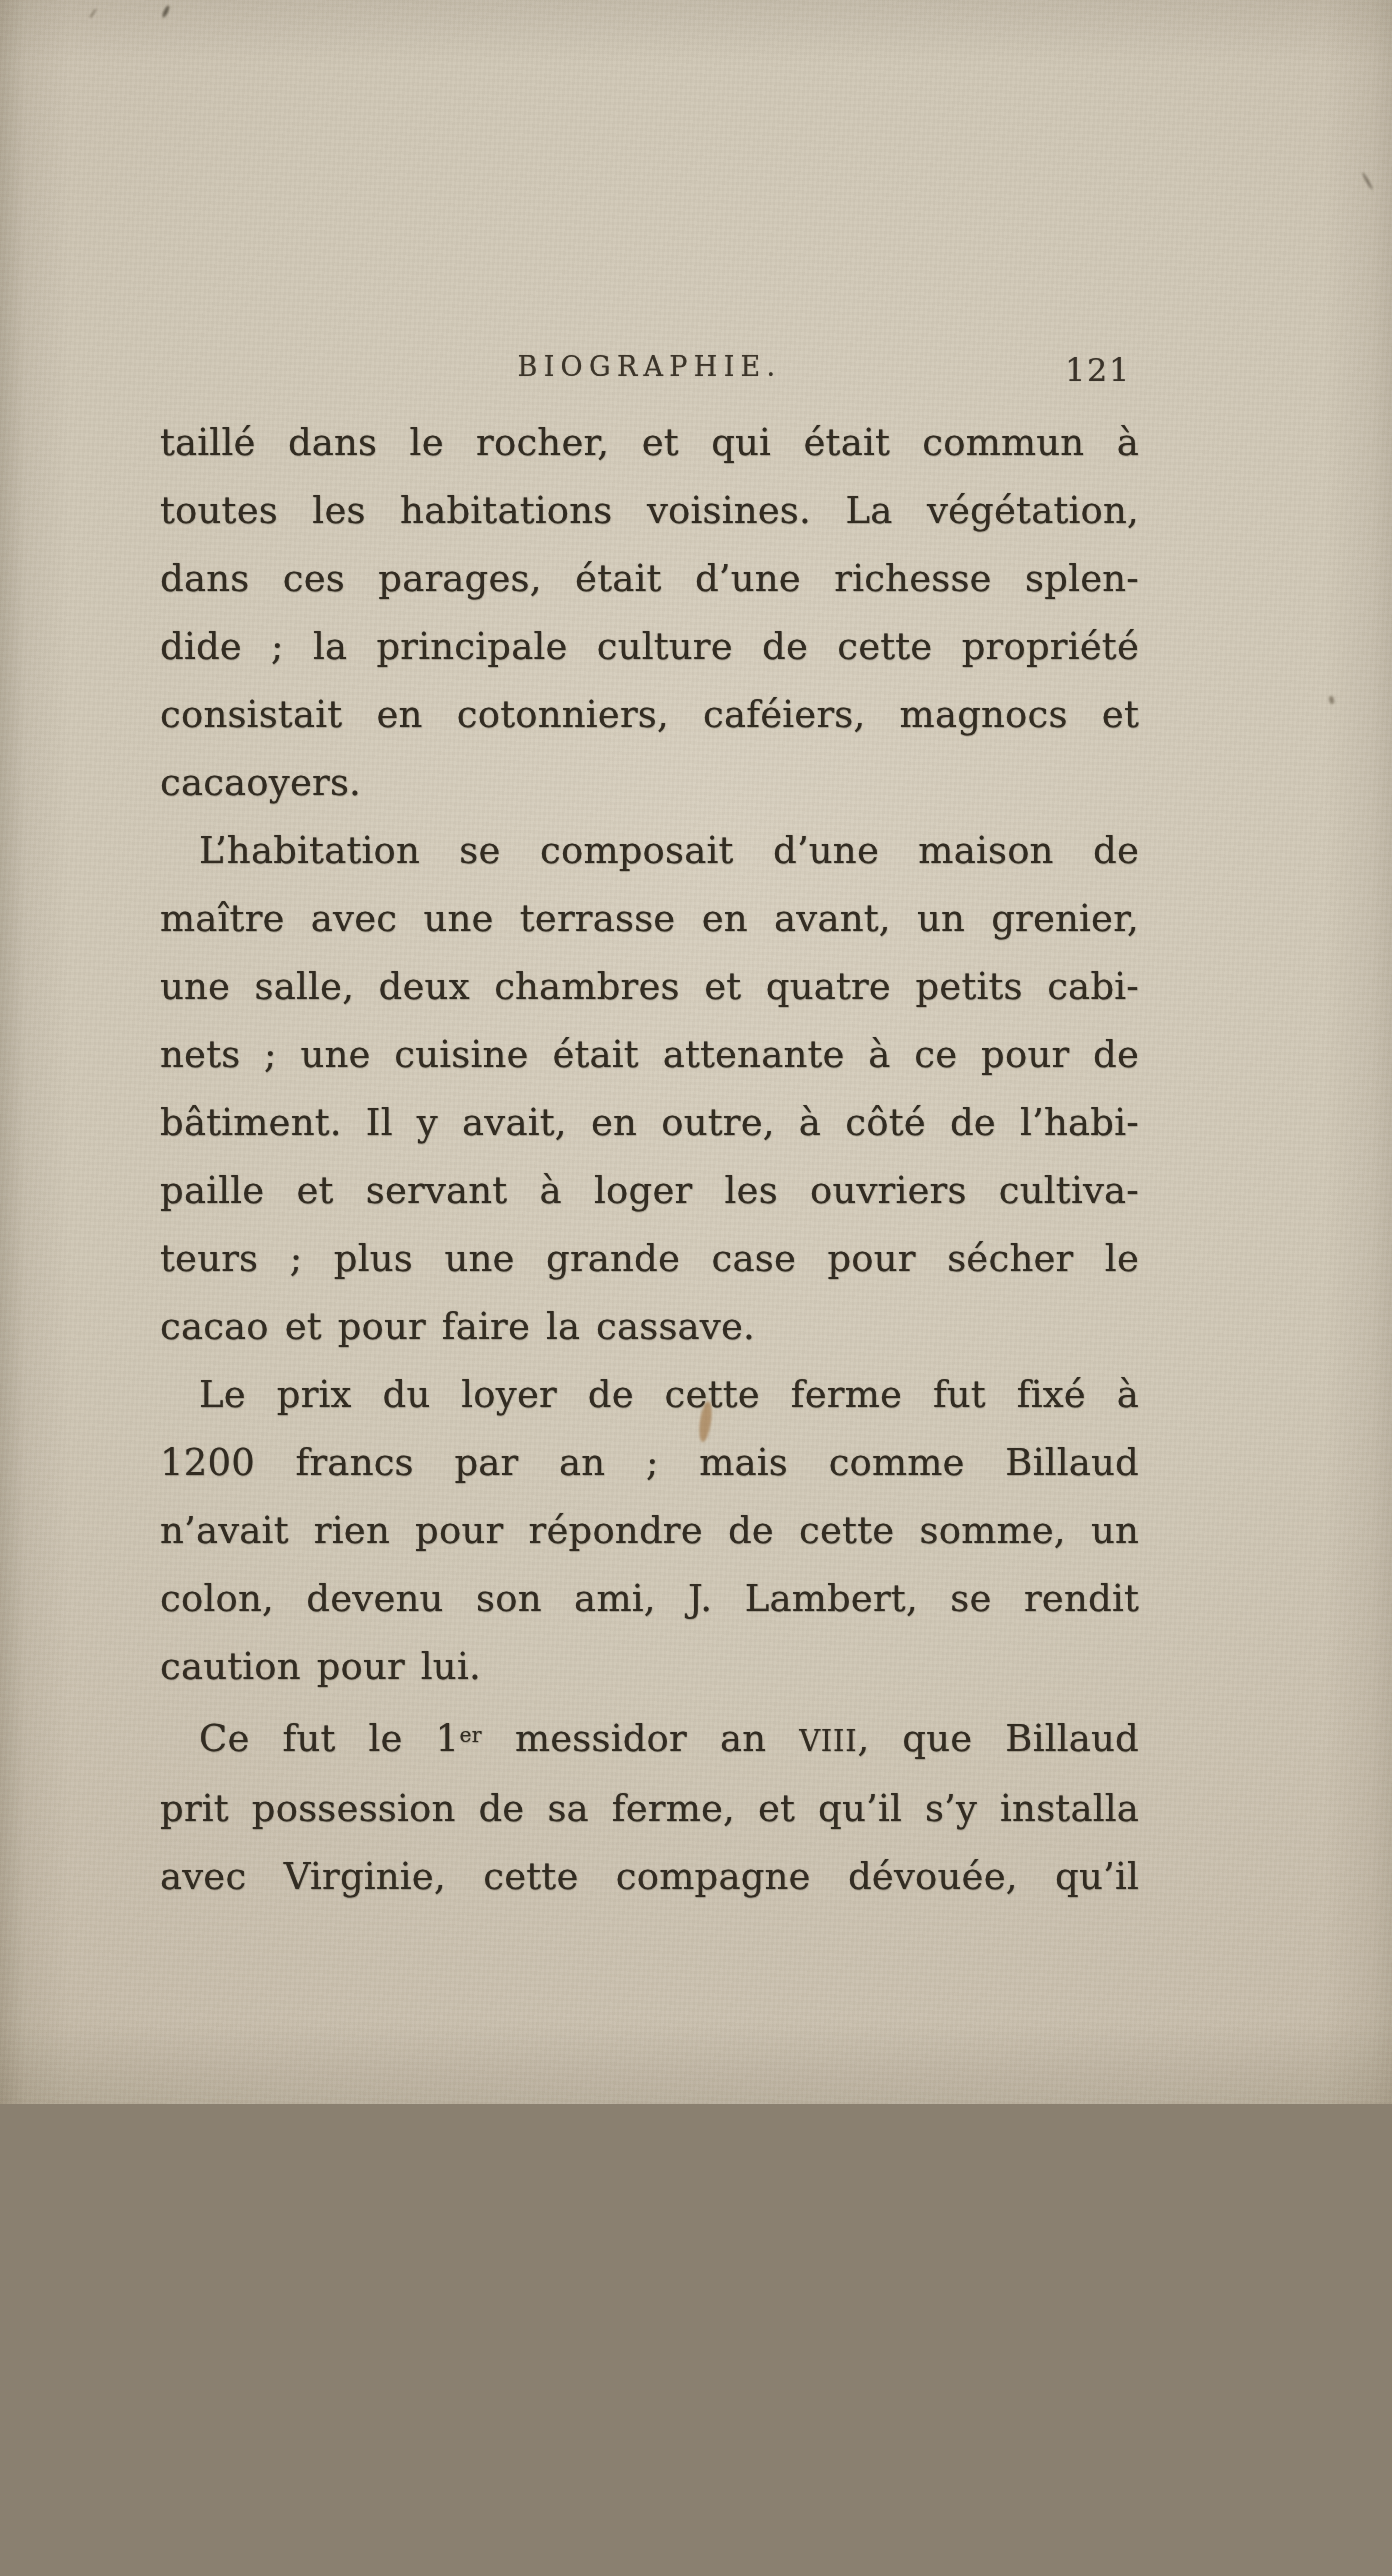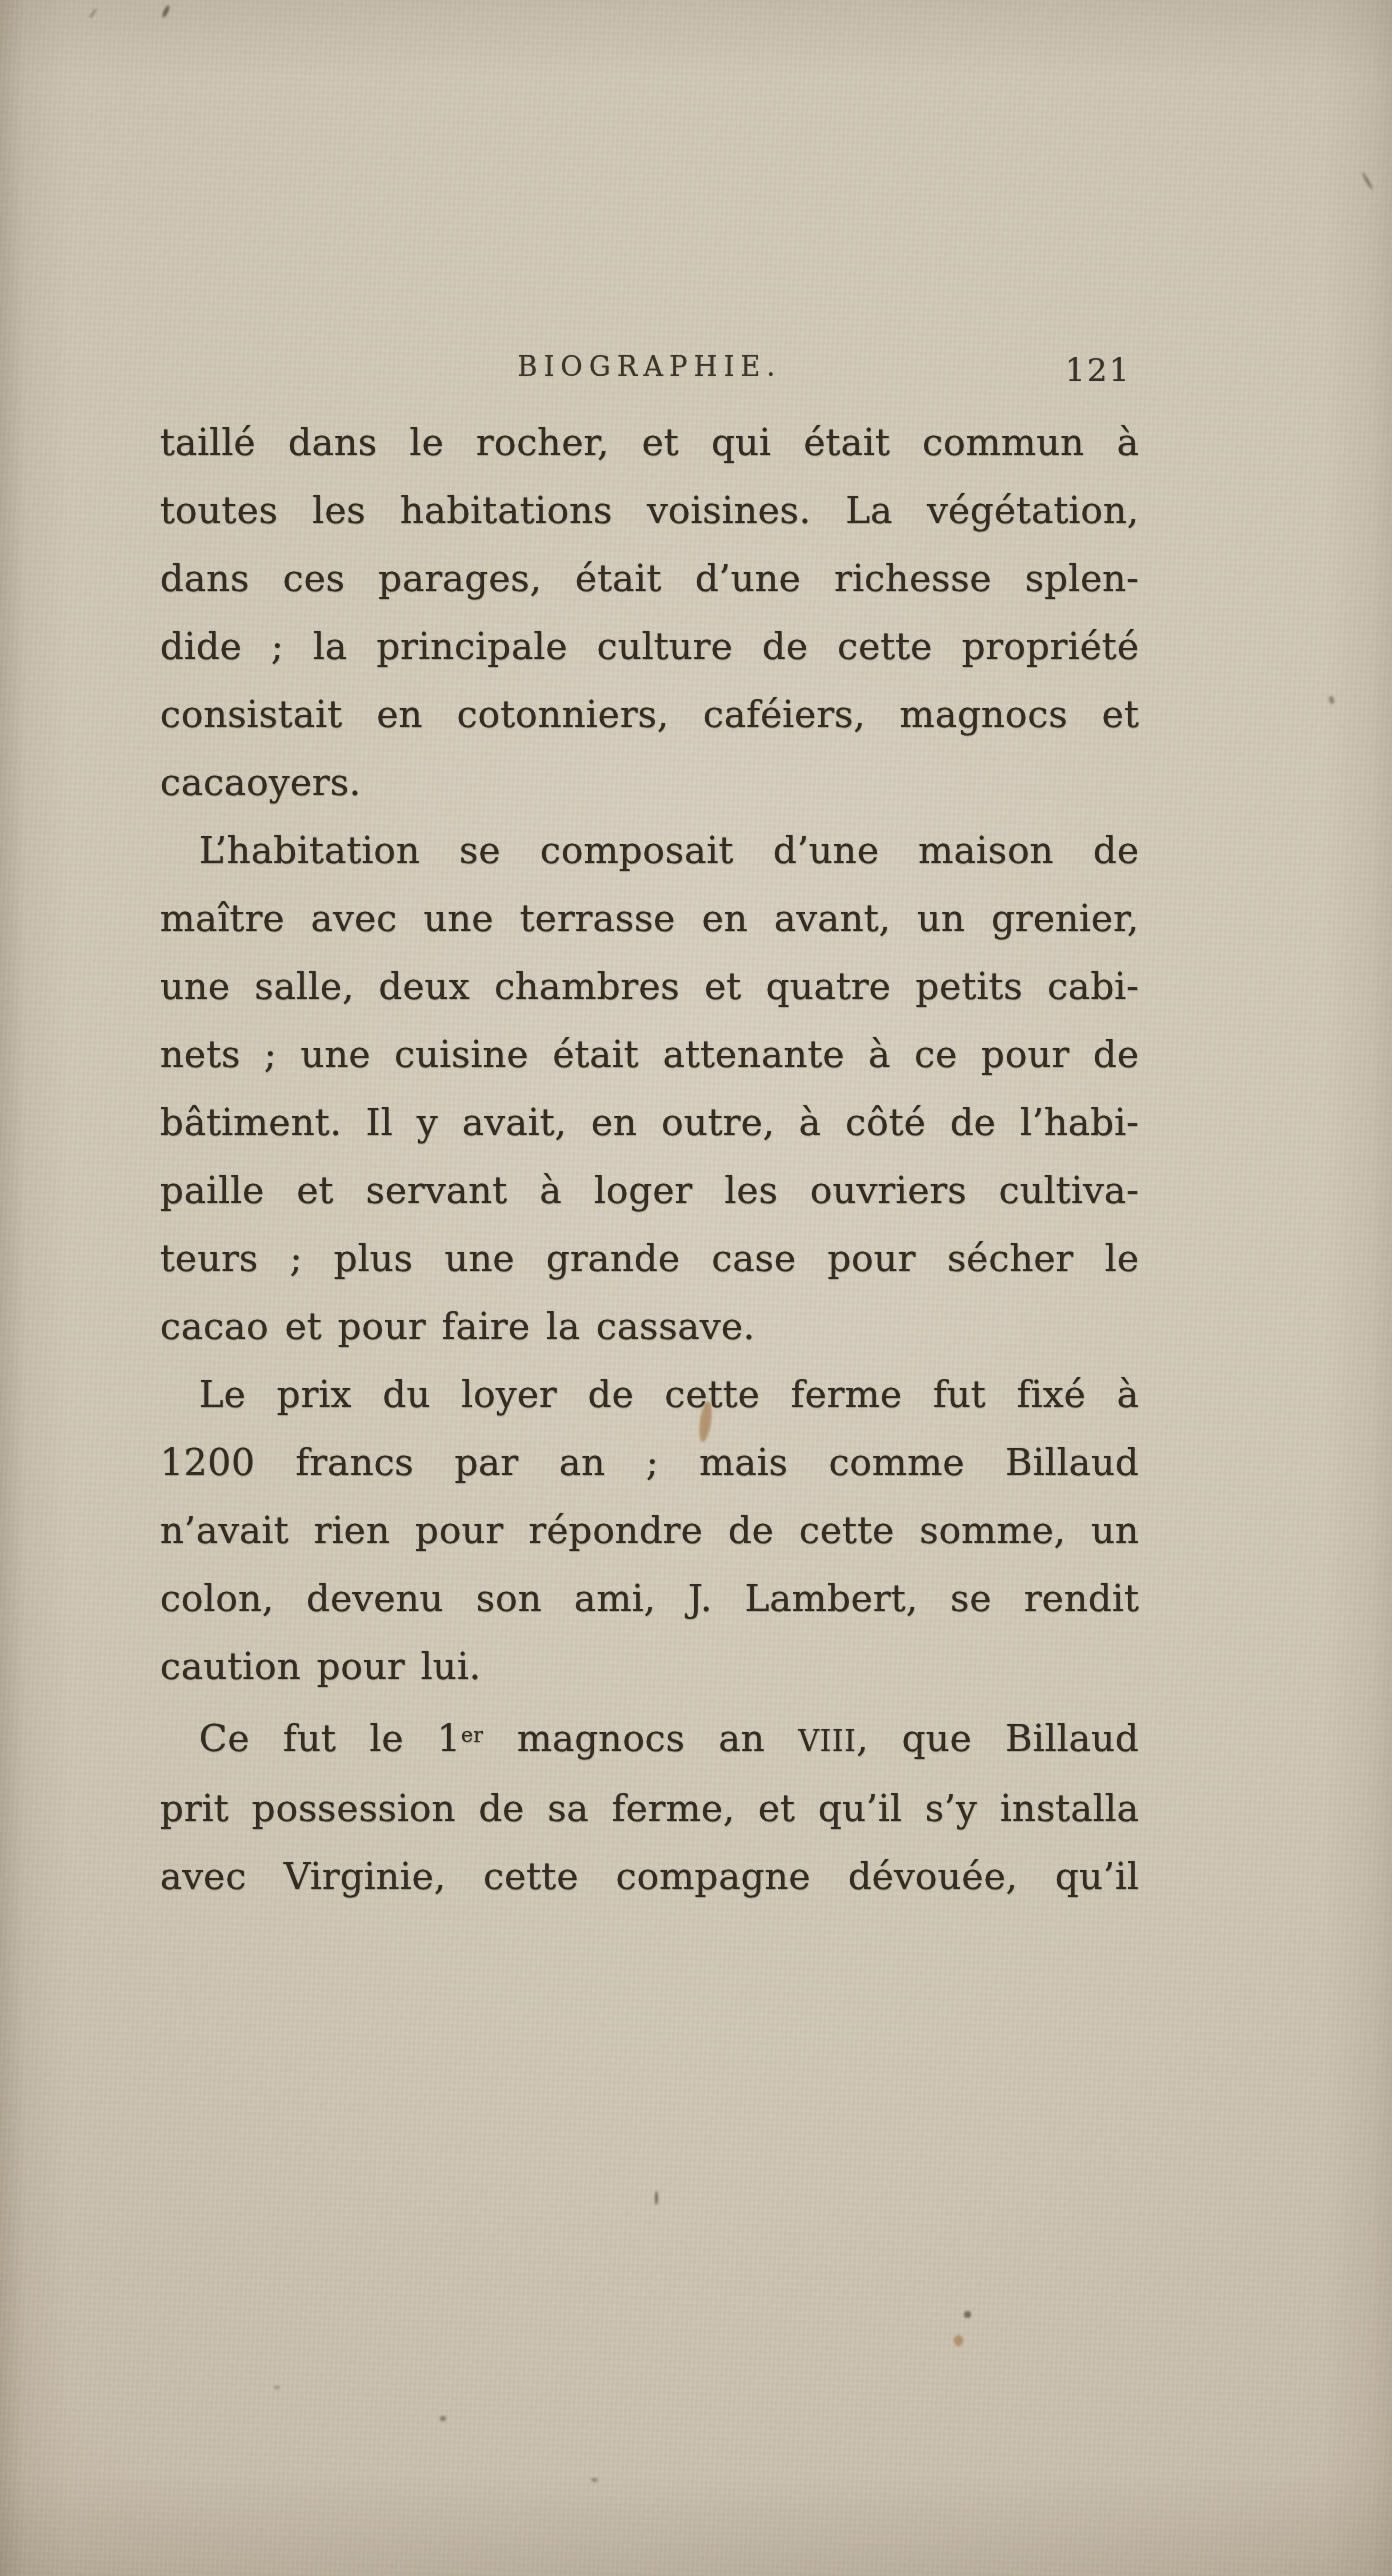--- a/index.html
+++ b/index.html
@@ -1,19 +1,19 @@
 <!DOCTYPE html>
 <html style="font-size:12.5px"><head>
 <meta charset="utf-8">
 <style>
   html, body { margin: 0; padding: 0; background: #8a8070; }
   .page {
     position: relative;
     width: 1393px;
-    height: 2576px;
+    height: 2104px;
     overflow: hidden;
     background-color: #cfc7b6;
     background-image:
       repeating-linear-gradient(93deg, rgba(255,255,255,0.020) 0 2.4px, rgba(98,86,66,0.028) 2.4px 4.7px),
       repeating-linear-gradient(2deg,  rgba(255,255,255,0.018) 0 3.1px, rgba(98,86,66,0.022) 3.1px 6.3px),
       linear-gradient(90deg, rgba(82,70,50,0.22) 0%, rgba(82,70,50,0.07) 1.8%, rgba(82,70,50,0) 5%,
                               rgba(82,70,50,0) 95%, rgba(82,70,50,0.07) 98.5%, rgba(82,70,50,0.15) 100%),
       linear-gradient(180deg, rgba(82,70,50,0.09) 0%, rgba(82,70,50,0) 3%,
                                rgba(82,70,50,0) 96%, rgba(82,70,50,0.12) 100%),
       radial-gradient(ellipse 105% 80% at 52% 40%, #d7cfbf 0%, #cfc7b6 50%, #c7bdab 80%, #b9ae99 100%);
@@ -85,21 +85,21 @@
       <div class="line j">nets ; une cuisine était attenante à ce pour de</div>
       <div class="line j">bâtiment. Il y avait, en outre, à côté de l’habi-</div>
       <div class="line j">paille et servant à loger les ouvriers cultiva-</div>
       <div class="line j">teurs ; plus une grande case pour sécher le</div>
       <div class="line">cacao et pour faire la cassave.</div>
       <div class="line j indent">Le prix du loyer de cette ferme fut fixé à</div>
       <div class="line j">1200 francs par an ; mais comme Billaud</div>
       <div class="line j">n’avait rien pour répondre de cette somme, un</div>
       <div class="line j">colon, devenu son ami, J. Lambert, se rendit</div>
       <div class="line">caution pour lui.</div>
-      <div class="line j indent"><span>Ce fut le 1</span><span class="sup">er</span><span> magnocs an </span><span class="sc">viii</span><span>, que Billaud</span></div>
+      <div class="line j indent"><span>Ce fut le 1</span><span class="sup">er</span><span> messidor an </span><span class="sc">viii</span><span>, que Billaud</span></div>
       <div class="line j">prit possession de sa ferme, et qu’il s’y installa</div>
       <div class="line j">avec Virginie, cette compagne dévouée, qu’il</div>
     </div>
   <div id="artifacts">
       <div class="artifact" style="left: 700px; top: 1401px; width: 11px; height: 41px; background: rgba(146, 94, 38, 0.5); transform: rotate(8deg);"></div>
       <div class="artifact" style="left: 164px; top: 4.7px; width: 3.9px; height: 12.5px; background: rgba(60, 52, 40, 0.7); transform: rotate(25deg);"></div>
       <div class="artifact" style="left: 92px; top: 7.8px; width: 2.4px; height: 11px; background: rgba(80, 68, 50, 0.5); transform: rotate(35deg);"></div>
       <div class="artifact" style="left: 1366px; top: 171px; width: 3.1px; height: 20.4px; background: rgba(70, 60, 45, 0.55); transform: rotate(-30deg);"></div>
       <div class="artifact" style="left: 1329px; top: 696px; width: 4.7px; height: 7.8px; background: rgba(80, 68, 50, 0.5); transform: rotate(-15deg);"></div>
       <div class="artifact" style="left: 655px; top: 2191px; width: 3.1px; height: 14px; background: rgba(70, 62, 48, 0.65); transform: rotate(0deg);"></div>

